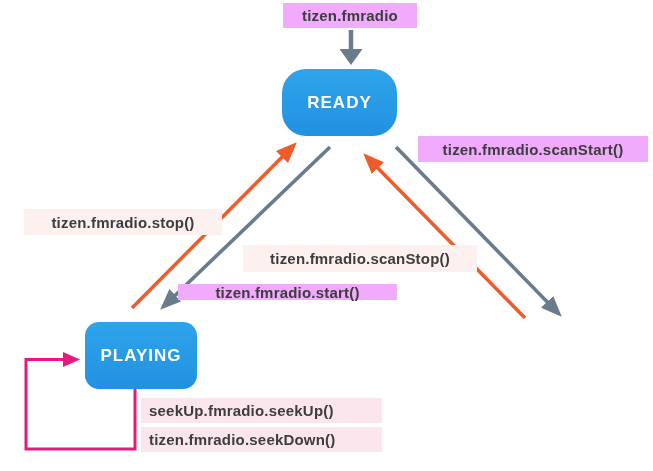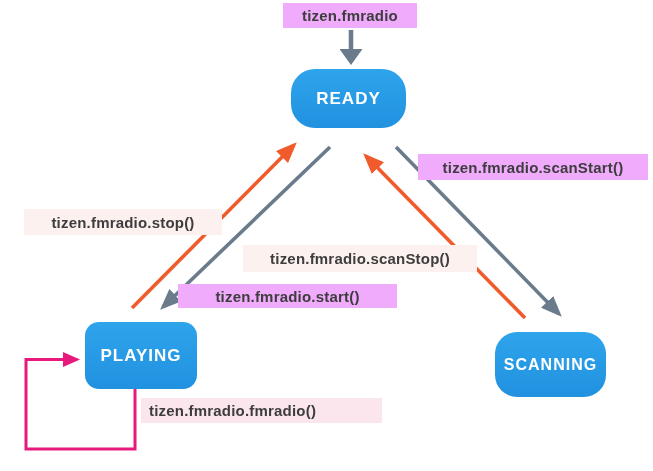--- a/index.html
+++ b/index.html
@@ -69,30 +69,30 @@
 
     <path class="edge orange" d="M525,318 L366,156" marker-end="url(#mh-orange)"></path>
 
     <path class="edge gray" d="M396,147 L559,314" marker-end="url(#mh-gray)"></path>
 
     <path class="edge pink" d="M135,389 L135,449 L26,449 L26,359.5 L76,359.5" marker-end="url(#mh-pink)"></path>
   </svg>
 
   <div class="edge-label bg-gray" style="left:283px;top:3px;width:134px;height:25px;">tizen.fmradio</div>
 
-  <div class="node" style="left:291px;top:69px;width:115px;height:59px;">READY</div>
+  <div class="node" style="left:282px;top:69px;width:115px;height:67px;">READY</div>
 
-  <div class="edge-label bg-gray" style="left:418px;top:154px;width:230px;height:26px;">tizen.fmradio.scanStart()</div>
+  <div class="edge-label bg-gray" style="left:418px;top:136px;width:230px;height:26px;">tizen.fmradio.scanStart()</div>
 
   <div class="edge-label bg-blush" style="left:11px;top:209px;width:198px;height:26px;margin-left:13px;">tizen.fmradio.stop()</div>
 
   <div class="edge-label bg-blush" style="left:243px;top:245px;width:234px;height:27px;">tizen.fmradio.scanStop()</div>
 
-  <div class="edge-label bg-gray" style="left:178px;top:284px;width:219px;height:24px;">tizen.fmradio.start()</div>
+  <div class="edge-label bg-gray" style="left:178px;top:284px;width:219px;height:16px;">tizen.fmradio.start()</div>
 
   <div class="node" style="left:85px;top:322px;width:112px;height:67px;border-radius:14px;">PLAYING</div>
 
-  <div class="node" style="left:495px;top:332px;width:111px;height:65px;border-radius:22px;font-size:16px;">SCANNING</div>
 
-  <div class="edge-label bg-rose left-pad" style="left:141px;top:398px;width:233px;height:25px;">tizen.fmradio.fmradio()</div>
+  <div class="edge-label bg-rose left-pad" style="left:141px;top:398px;width:233px;height:25px;">seekUp.fmradio.seekUp()</div>
 
+  <div class="edge-label bg-rose left-pad" style="left:141px;top:427px;width:233px;height:25px;">tizen.fmradio.seekDown()</div>
 
 </div>
 
 </body></html>

